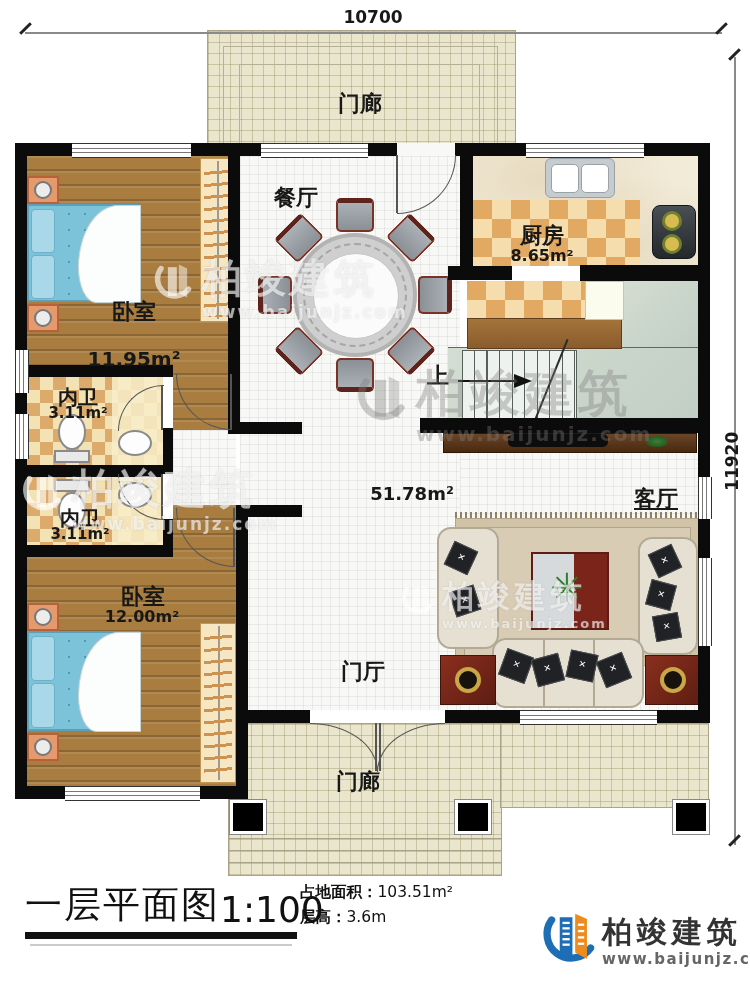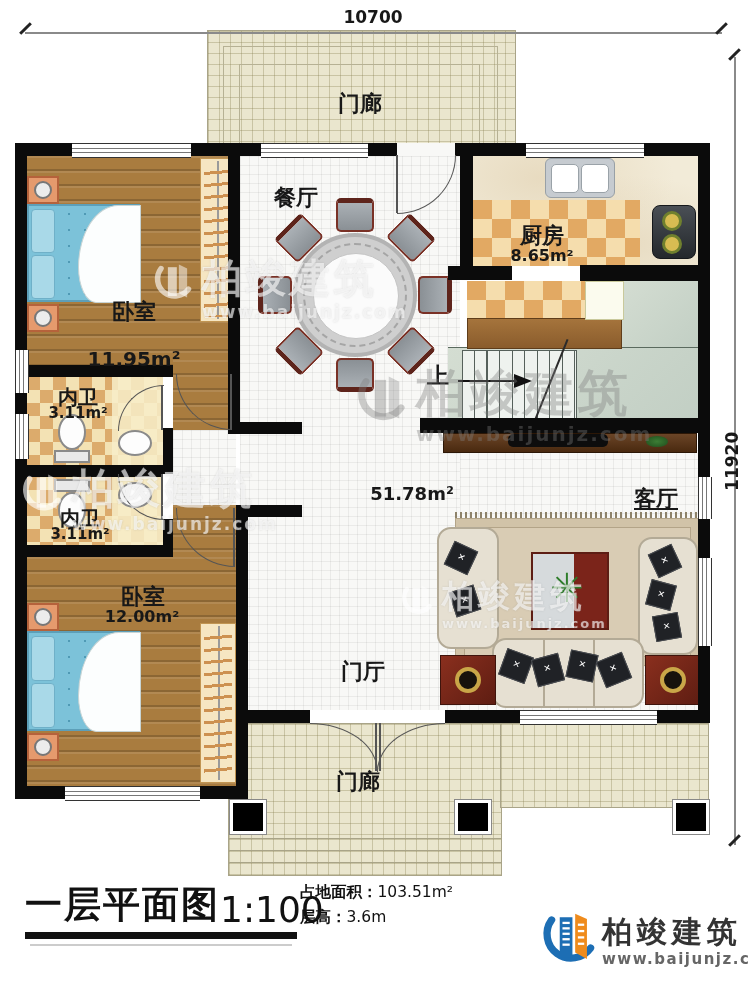--- a/index.html
+++ b/index.html
@@ -272,21 +272,21 @@
         <rect x="26" y="12" width="13" height="42" fill="currentColor"></rect>
         <polygon points="42,8 54,14 54,56 42,50" fill="currentColor" opacity=".8"></polygon>
       </svg>
     <div>
       <div class="wm-name" style="font-size:32px;">柏竣建筑</div>
       <div class="wm-url" style="font-size:13px;">www.baijunjz.com</div>
     </div>
   </div>
 
   <div class="abs" style="left:25px;top:880px;display:flex;align-items:flex-end;z-index:80;">
-    <span style="font-size:37px;font-weight:700;color:#111;letter-spacing:2px;">一层平面图</span>
+    <span style="font-size:37px;font-weight:400;color:#111;letter-spacing:2px;">一层平面图</span>
     <span style="font-size:36px;font-weight:400;color:#111;">1:100</span>
   </div>
   <div class="abs" style="left:25px;top:932px;width:272px;height:7px;background:#111;z-index:80;"></div>
   <div class="abs" style="left:30px;top:944px;width:262px;height:2px;background:#ccc;z-index:80;"></div>
 
   <div class="abs" style="left:300px;top:880px;font-size:15.5px;line-height:24.5px;z-index:80;">
     <div><span class="ftr-label">占地面积：</span><span class="ftr-val">103.51m²</span></div>
     <div><span class="ftr-label">层高：</span><span class="ftr-val">3.6m</span></div>
   </div>
 

